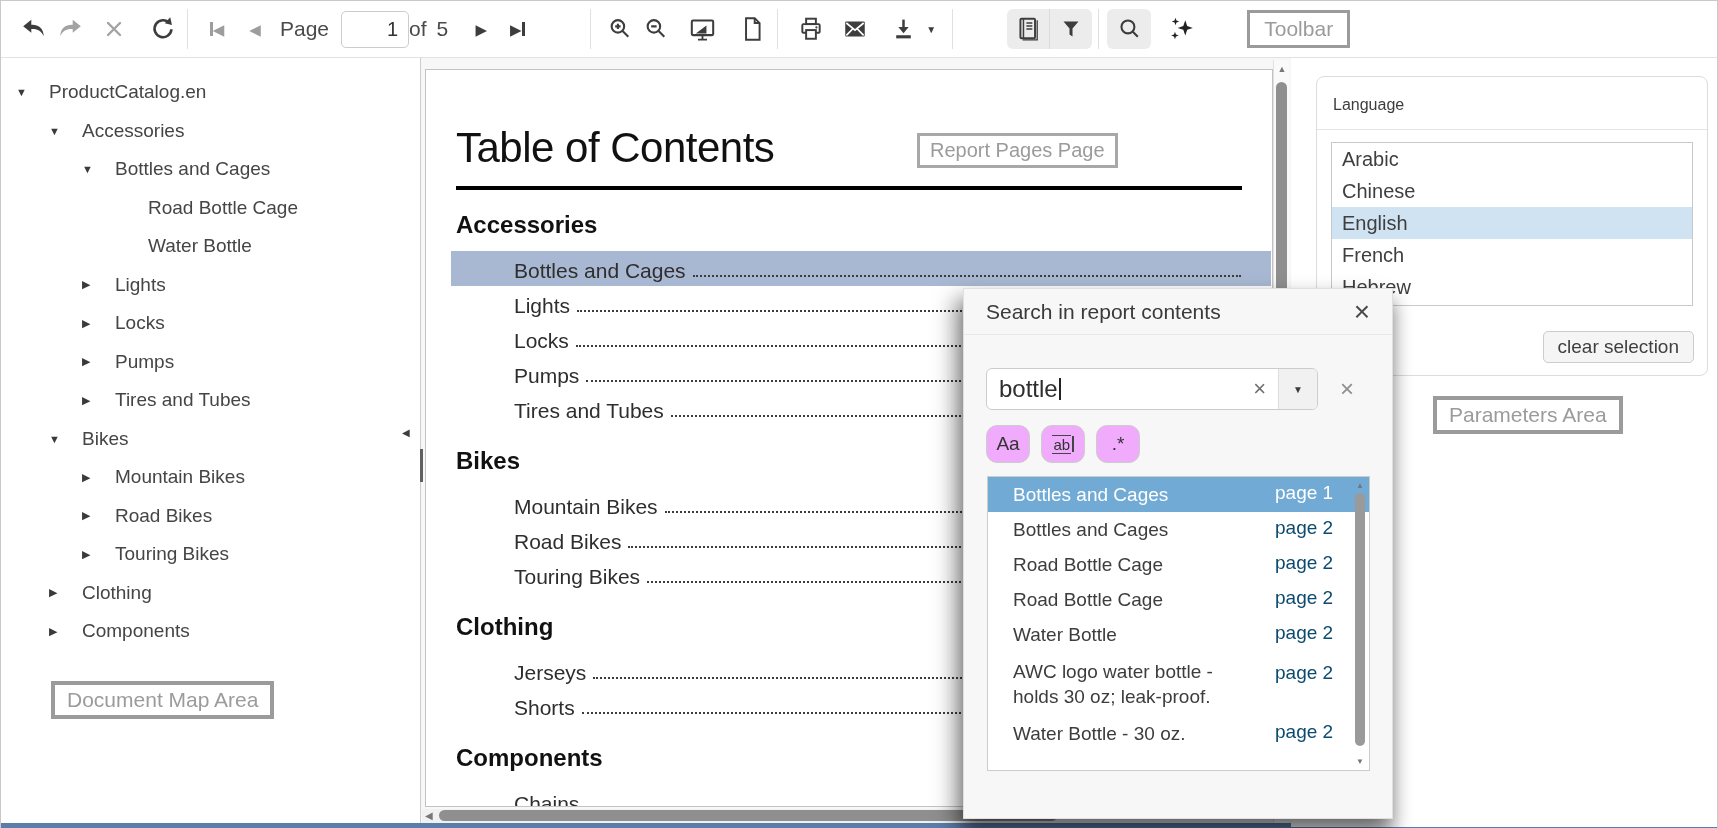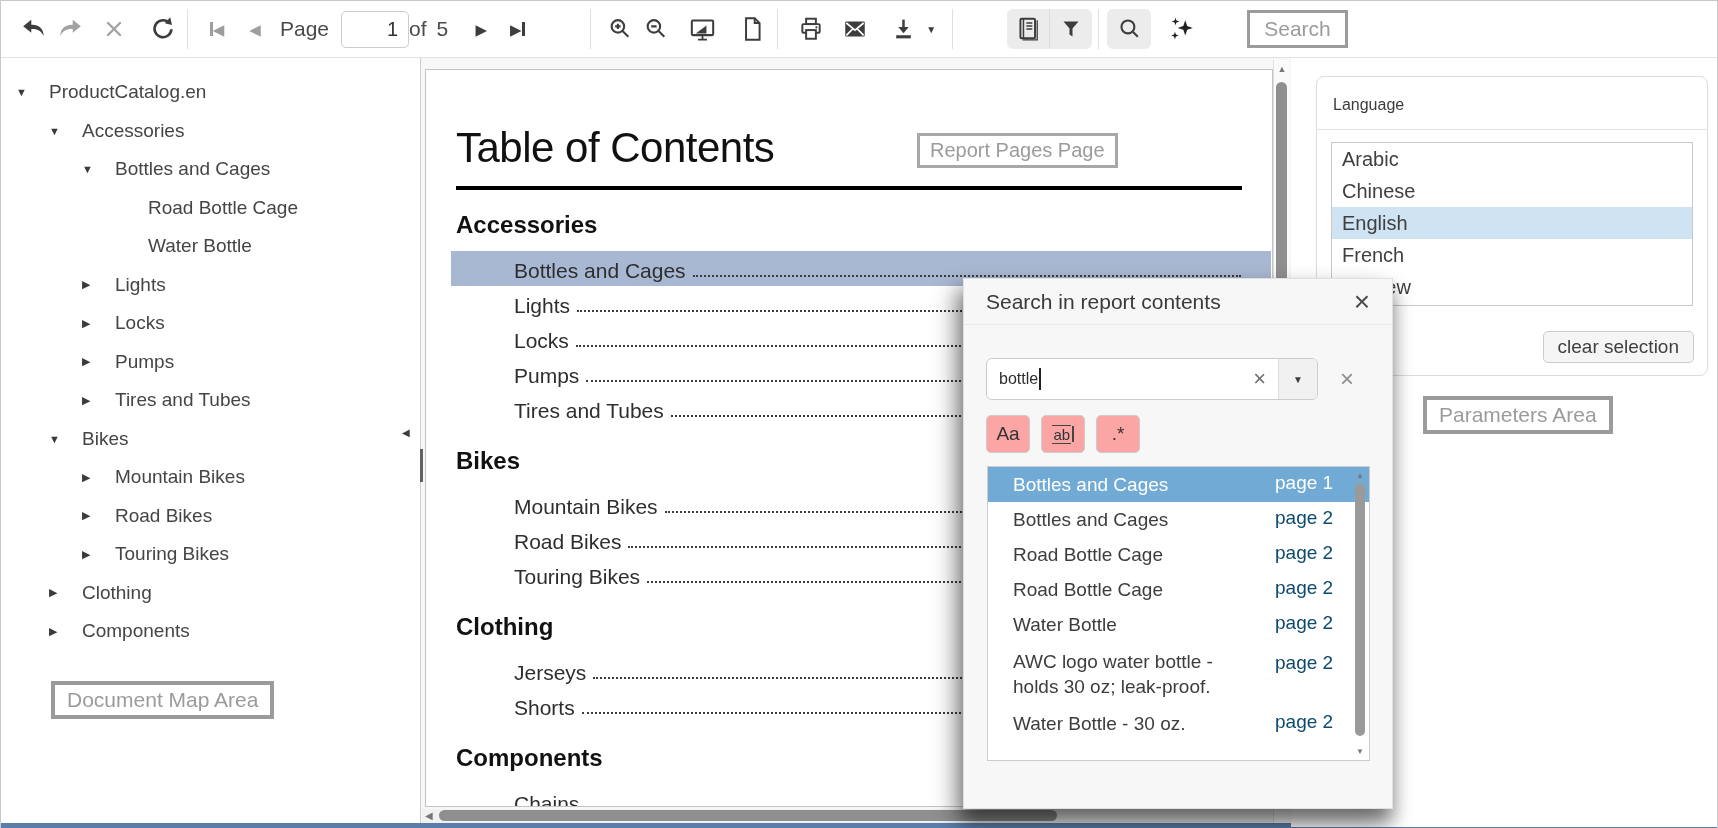--- a/index.html
+++ b/index.html
@@ -64,40 +64,40 @@
   .rightpanel { position:absolute; left:1290px; top:57px; right:0; bottom:0; background:#fff; }
   .param-card { position:absolute; left:25px; top:18px; width:392px; height:300px; background:#fff;
                 border:1px solid #dcdcdc; border-radius:8px; }
   .param-title { font-size:16px; color:#3d3d3d; padding:19px 0 0 16px; }
   .param-hr { height:1px; background:#e4e4e4; margin-top:15px; }
   .listbox { margin:12px 14px 0 14px; border:1px solid #c9c9c9; height:164px; overflow:hidden; background:#fff; }
   .lopt { height:32px; line-height:32px; padding-left:10px; font-size:20px; color:#3f3f3f; cursor:pointer; white-space:nowrap; }
   .lopt.sel { background:#cfe3f2; }
   .clear-btn { position:absolute; right:23px; top:273px; background:#f5f5f5; border:1px solid #ccc; border-radius:5px;
                font-size:19px; color:#3f3f3f; padding:4px 14px; cursor:pointer; font-family:"Liberation Sans",sans-serif; }
-  .rightpanel .area-label { position:absolute; left:132px; top:338px; border-width:4px; padding:3px 12px; }
-
-  
-  .popup { position:absolute; left:962px; top:277px; width:430px; height:531px; background:#f7f7f7;
+  .rightpanel .area-label { position:absolute; left:142px; top:338px; border-width:4px; padding:3px 12px; }
+
+  
+  .popup { position:absolute; left:962px; top:287px; width:430px; height:531px; background:#f7f7f7;
            border:1px solid #e0e0e0; box-shadow:-10px 10px 22px rgba(0,0,0,.28), 0 14px 18px rgba(0,0,0,.45); z-index:50; }
   .pop-head { height:46px; display:flex; align-items:center; padding:0 22px; border-bottom:1px solid #e8e8e8; }
   .pop-title { flex:1; font-size:21px; color:#3a3a3a; }
   .xchar { font-size:28px; color:#4a4a4a; line-height:20px; cursor:pointer; }
   .srch-row { display:flex; align-items:center; margin:33px 22px 0 22px; }
   .srch-group { display:flex; width:332px; height:42px; background:#fff; border:1px solid #ccc; border-radius:6px;
                 overflow:hidden; align-items:stretch; }
-  .srch-val { flex:1; display:flex; align-items:center; padding-left:12px; font-size:16px; color:#2e2e2e; }
+  .srch-val { flex:1; display:flex; align-items:center; padding-left:12px; font-size:24px; color:#2e2e2e; }
   .caret { display:inline-block; width:2px; height:22px; background:#222; margin-left:1px; }
   .srch-clear { display:flex; align-items:center; padding:0 12px; font-size:22px; color:#6e6e6e; cursor:pointer; }
   .srch-div { width:1px; background:#ddd; }
   .srch-dd { width:38px; background:#f1f1f1; display:flex; align-items:center; justify-content:center;
              font-size:10px; color:#3d3d3d; cursor:pointer; }
   .srch-x2 { margin-left:22px; font-size:24px; color:#8f8f8f; cursor:pointer; }
   .tog-row { display:flex; gap:11px; margin:15px 22px 0 22px; }
-  .tog { min-width:44px; height:38px; background:#fca5a5; border:1px solid #ccc; border-radius:5px;
+  .tog { min-width:44px; height:38px; background:#f0abfc; border:1px solid #ccc; border-radius:11px;
          display:flex; align-items:center; justify-content:center; font-size:19px; color:#333; cursor:pointer;
          font-family:"Liberation Sans",sans-serif; }
   .tog .ww { border-top:1px solid #444; border-bottom:1px solid #444; padding:0 1px; font-size:15px; }
   .tog .wwbar { display:inline-block; width:1.5px; height:16px; background:#444; margin-left:1px; vertical-align:-3px; }
   .status-row { display:flex; align-items:center; margin:17px 22px 0 25px; }
   .status-row .txt { flex:1; font-size:19px; color:#3b3b3b; }
   .chev { margin-right:18px; cursor:pointer; }
   .results { position:relative; margin:13px 0 0 23px; width:383px; height:295px; background:#fff;
              border:1px solid #ccc; overflow:hidden; }
   .srow { position:relative; min-height:35px; display:flex; align-items:center; cursor:pointer; }
@@ -233,21 +233,21 @@
           <path d="M15.2 14.2 L20 19" stroke="#3d3d3d" stroke-width="2"></path>
         </svg>
     </div>
     <div class="tbtn" style="margin-left:14px">
       <svg class="ic" width="26" height="26" viewBox="0 0 24 24">
           <path d="M15 4 L16.8 9.2 L22 11 L16.8 12.8 L15 18 L13.2 12.8 L8 11 L13.2 9.2 Z" fill="#222"></path>
           <path d="M6 1.5 L6.9 4.1 L9.5 5 L6.9 5.9 L6 8.5 L5.1 5.9 L2.5 5 L5.1 4.1 Z" fill="#222"></path>
           <path d="M5.5 14.5 L6.4 17.1 L9 18 L6.4 18.9 L5.5 21.5 L4.6 18.9 L2 18 L4.6 17.1 Z" fill="#222"></path>
         </svg>
     </div>
-    <div class="area-label">Search</div>
+    <div class="area-label">Toolbar</div>
   </div>
 
   <aside class="docmap">
     <div class="tree" id="tree">
         <div class="trow" style="padding-left: 15px;">
           <span class="tarrow">▼</span>
           <span class="tlabel">ProductCatalog.en</span>
         </div>
         <div class="trow" style="padding-left: 48px;">
           <span class="tarrow">▼</span>

